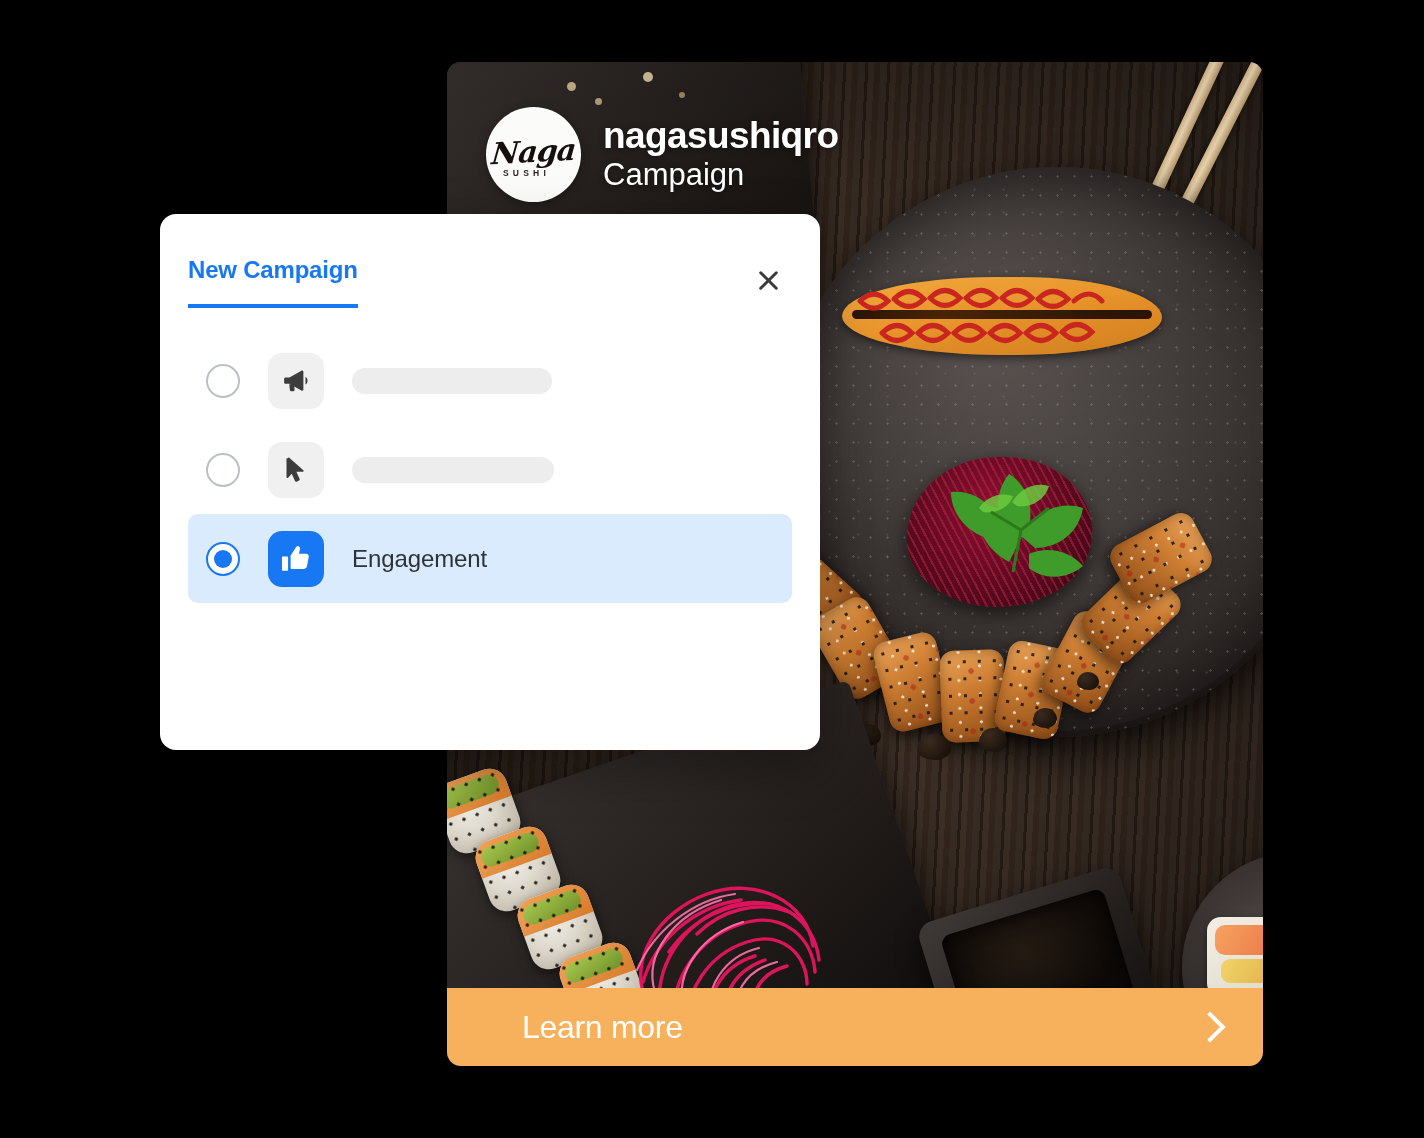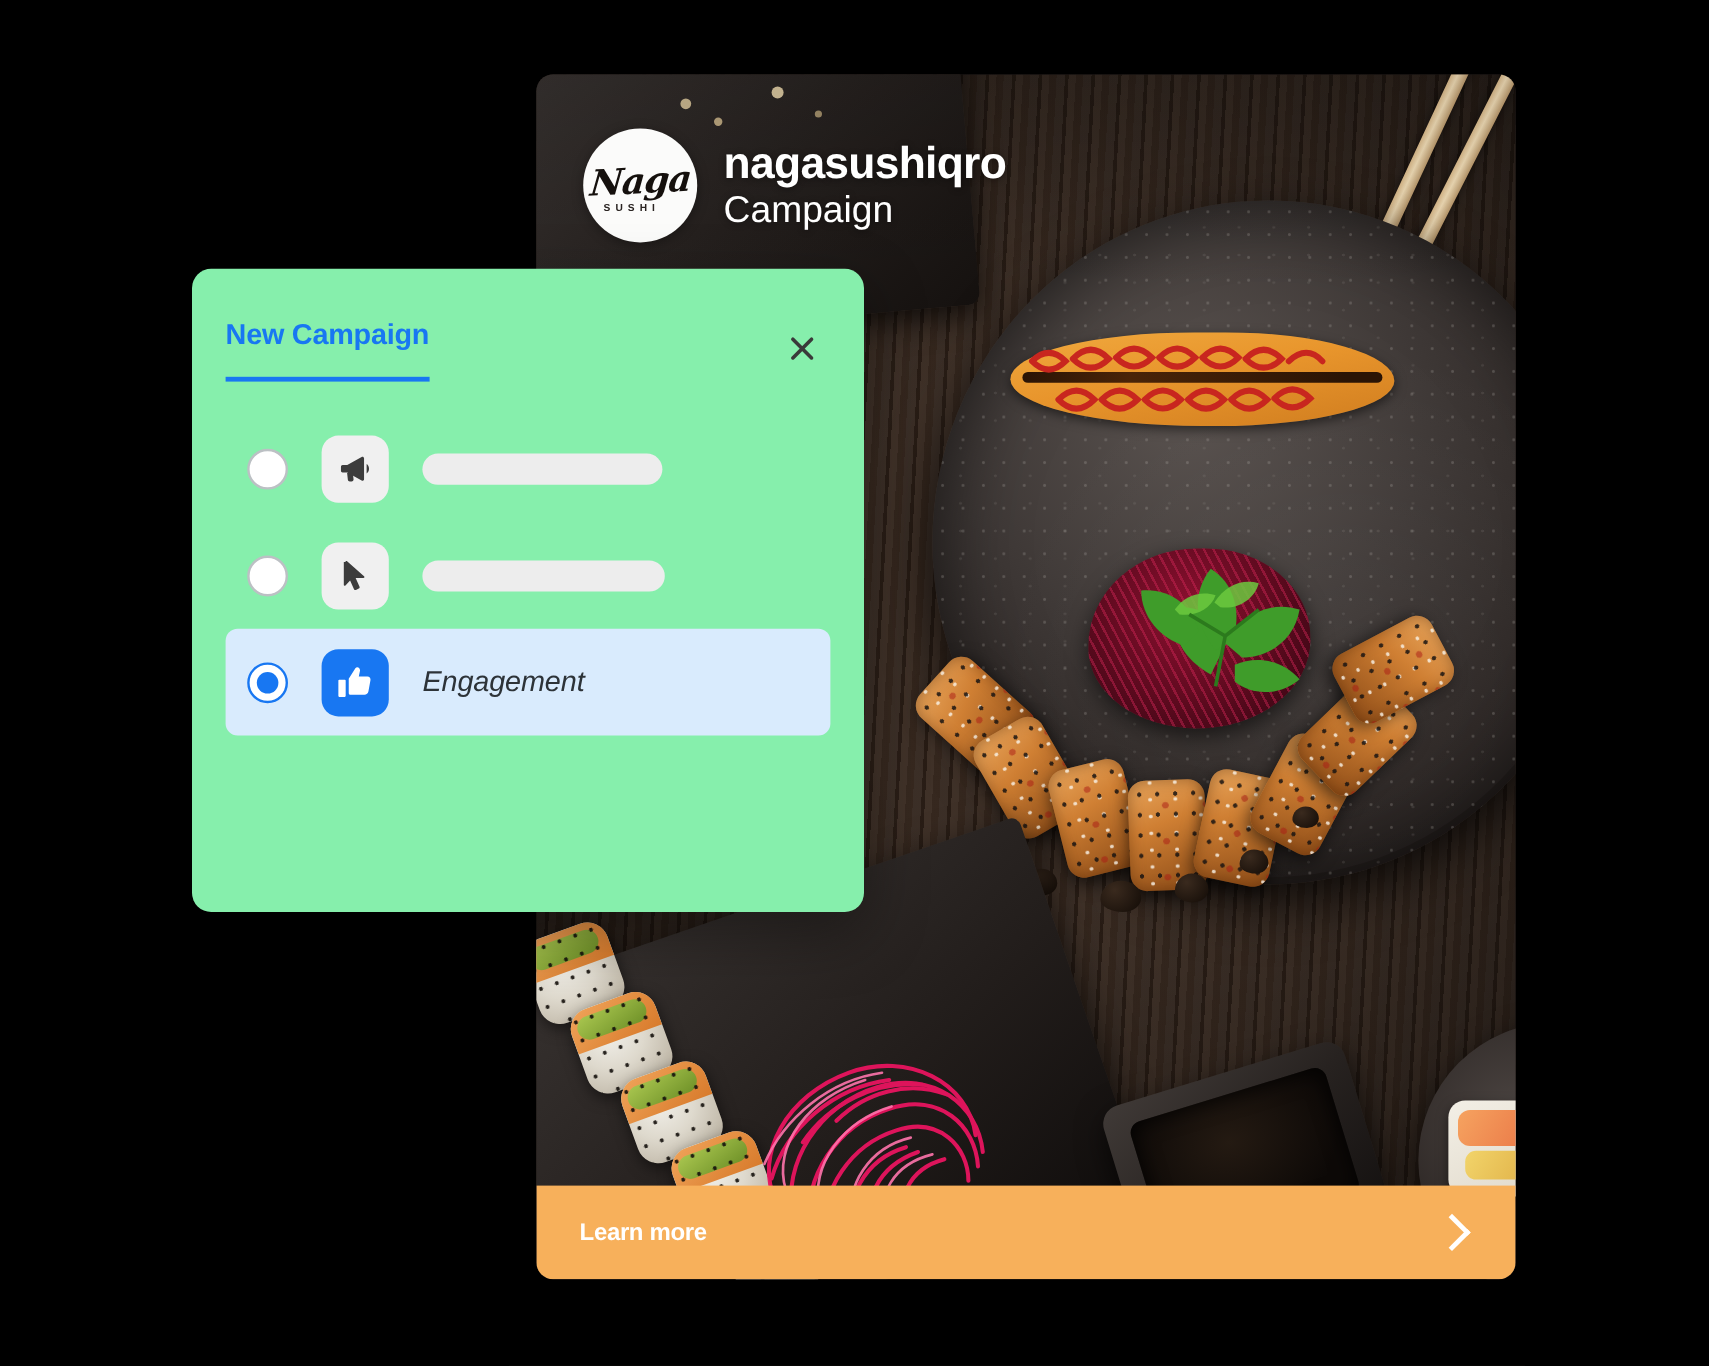--- a/index.html
+++ b/index.html
@@ -307,45 +307,45 @@
     height: 78px;
     background: #f7b05b;
     display: flex;
     align-items: center;
     justify-content: space-between;
     padding: 0 32px 0 36px;
     box-sizing: border-box;
   }
   #cta-label {
     color: #ffffff;
-    font-size: 20px;
-    font-weight: bold;
+    font-size: 32px;
+    font-weight: normal;
     letter-spacing: -0.3px;
+    margin-left: 39px;
   }
   #cta-chevron {
     width: 18px; height: 18px;
     border-top: 4px solid #ffffff;
     border-right: 4px solid #ffffff;
     transform: rotate(45deg);
     margin-right: 10px;
   }
 
   
   #campaign-dialog {
     position: absolute;
     left: 160px;
     top: 214px;
-    width: 560px;
+    width: 660px;
     height: 536px;
-    background: #86efac;
+    background: #ffffff;
     border-radius: 16px;
     box-shadow: 0 18px 50px rgba(0,0,0,.35);
     box-sizing: border-box;
     padding: 44px 28px 0 28px;
-    margin-top: 10px;
   }
 
   #dialog-header {
     display: flex;
     align-items: flex-start;
     justify-content: space-between;
     position: relative;
   }
   #tab-new-campaign {
     font-size: 24px;
@@ -378,21 +378,21 @@
   #close-button::after  { transform: rotate(-45deg); }
 
   #dialog-title {
     margin-top: 44px;
     font-size: 25px;
     font-weight: bold;
     color: #1d2129;
     letter-spacing: -0.2px;
   }
 
-  #objective-list { margin-top: 28px; font-style: italic; }
+  #objective-list { margin-top: 28px; }
 
   .objective-row {
     display: flex;
     align-items: center;
     height: 89px;
     border-radius: 10px;
     padding: 0 18px;
     box-sizing: border-box;
     cursor: pointer;
   }

